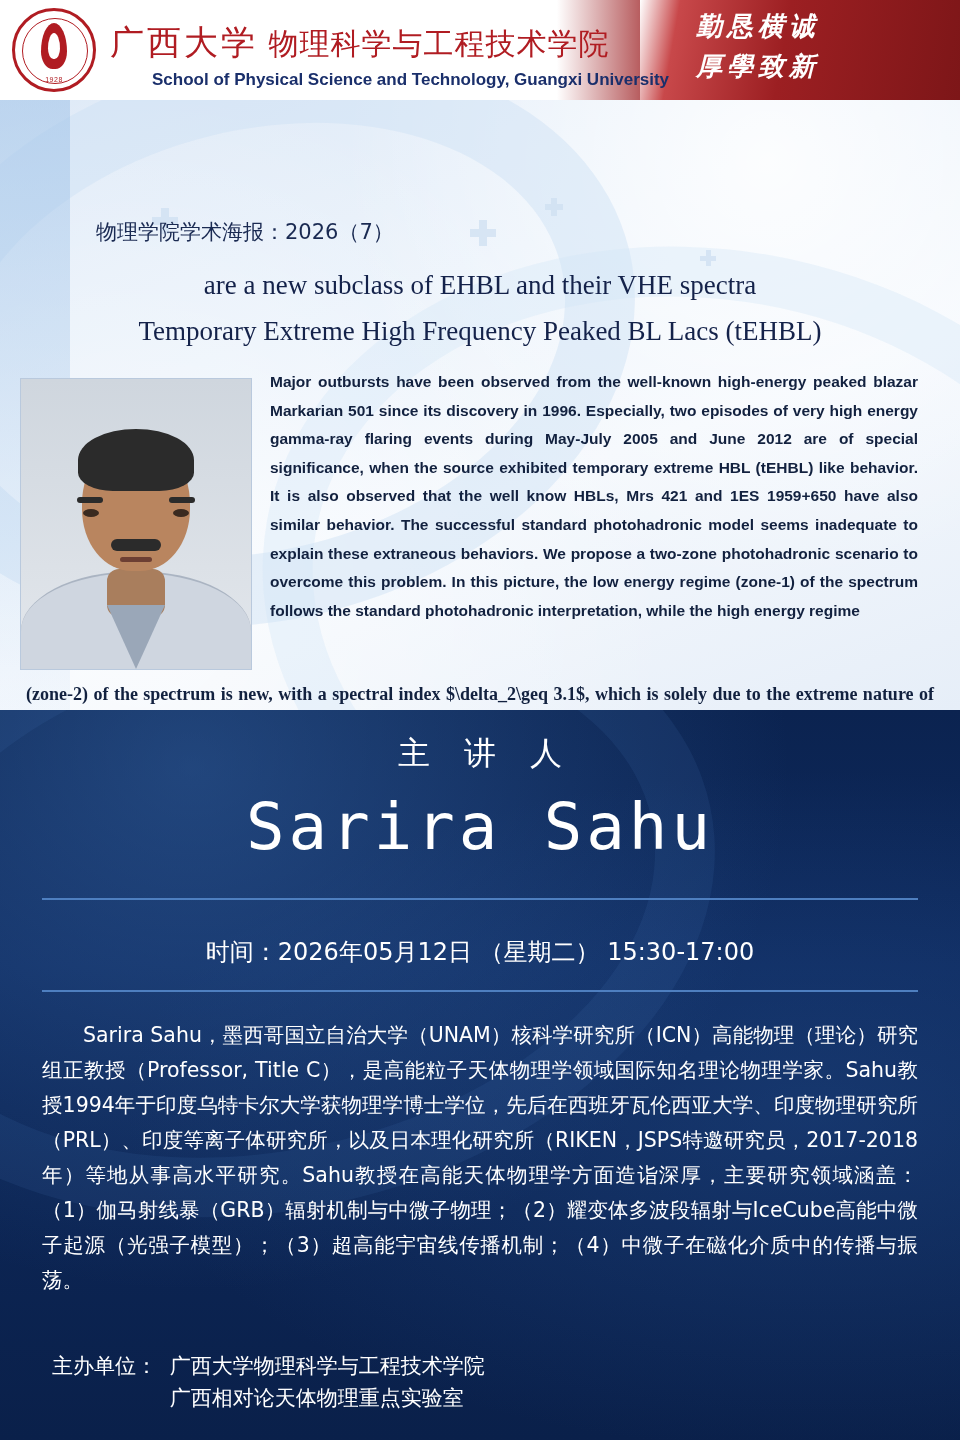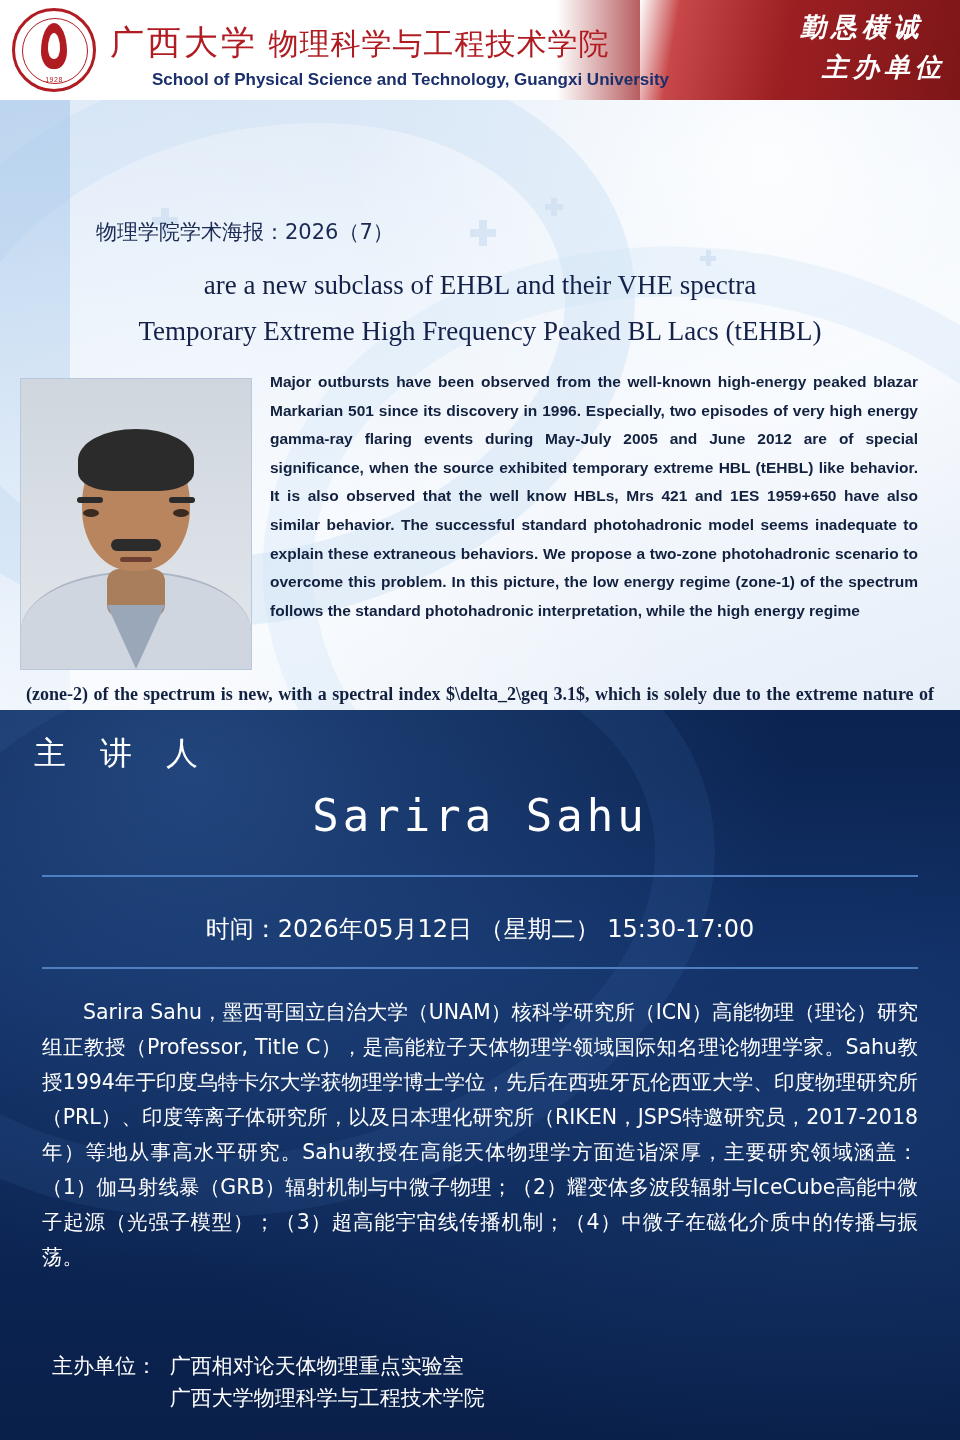--- a/index.html
+++ b/index.html
@@ -77,22 +77,22 @@
     font-size: 17px;
     font-weight: bold;
     color: #1a2f6b;
     white-space: nowrap;
     margin-left: 40px;
   }
   .motto {
     position: absolute; right: 14px; top: 8px;
     width: 250px; height: 84px;
     color: #ffffff;
-    font-family: Liberation Serif, serif;
-    text-align: right;
+    font-family: Liberation Mono, monospace;
+    text-align: left;
   }
   .motto .l1 {
     font-size: 26px; letter-spacing: 5px; font-style: italic; font-weight: bold;
     line-height: 40px;
     padding-right: 22px;
   }
   .motto .l2 {
     font-size: 26px; letter-spacing: 5px; font-style: italic; font-weight: bold;
     line-height: 40px;
     padding-right: 0;
@@ -227,32 +227,33 @@
   }
   .lower-swoosh {
     position: absolute; left: -180px; top: -120px;
     width: 900px; height: 620px; border-radius: 50%;
     border: 60px solid rgba(70,120,190,.12);
     transform: rotate(-12deg);
   }
   .speaker-label {
     position: relative;
     margin-top: 22px;
+    text-align: center;
     font-family: "DejaVu Sans", sans-serif;
     font-size: 32px;
     letter-spacing: 34px;
     text-indent: 34px;
     color: #ffffff;
   }
   .speaker-name {
     position: relative;
     margin-top: 14px;
     text-align: center;
     font-family: "DejaVu Sans Mono", monospace;
-    font-size: 44px;
+    font-size: 64px;
     letter-spacing: 4px;
     color: #ffffff;
   }
   .rule {
     position: relative;
     width: 876px; margin: 0 auto;
     height: 2px; background: #4e7fc0;
   }
   .rule.top { margin-top: 34px; }
   .rule.bot { margin-top: 16px; }
@@ -303,21 +304,21 @@
 
   <div class="header-cn">
     <span class="gx">广西大学</span>
     <span>物理科学与工程技术学院</span>
   </div>
 
   <div class="header-en">School of Physical Science and Technology, Guangxi University</div>
 
   <div class="motto">
     <div class="l1">勤恳横诚</div>
-    <div class="l2">主办单位</div>
+    <div class="l2">厚學致新</div>
   </div>
 </div>
 
 <div class="upper">
   <div class="swoosh"></div>
   <div class="swoosh2"></div>
   <div class="left-band"></div>
   <div class="deco cross" style="left:152px; top:108px;"></div>
   <div class="deco cross" style="left:470px; top:120px;"></div>
   <div class="deco cross" style="left:545px; top:98px; width:18px; height:18px; background-size:18px 6px,6px 18px;"></div>
@@ -361,17 +362,17 @@
     <div class="line">时间：2026年05月12日 （星期二） 15:30-17:00</div>
   </div>
 
   <div class="rule bot"></div>
 
   <div class="bio"><span class="indent"></span><span>Sarira Sahu，墨西哥国立自治大学（UNAM）核科学研究所（ICN）高能物理（理论）研究组正教授（Professor, Title C），是高能粒子天体物理学领域国际知名理论物理学家。Sahu教授1994年于印度乌特卡尔大学获物理学博士学位，先后在西班牙瓦伦西亚大学、印度物理研究所（PRL）、印度等离子体研究所，以及日本理化研究所（RIKEN，JSPS特邀研究员，2017-2018年）等地从事高水平研究。Sahu教授在高能天体物理学方面造诣深厚，主要研究领域涵盖：（1）伽马射线暴（GRB）辐射机制与中微子物理；（2）耀变体多波段辐射与IceCube高能中微子起源（光强子模型）；（3）超高能宇宙线传播机制；（4）中微子在磁化介质中的传播与振荡。</span></div>
 
   <div class="host">
     <span class="label">主办单位：</span>
     <span class="vals">
+      <div>广西大学物理科学与工程技术学院</div>
       <div>广西相对论天体物理重点实验室</div>
-      <div>广西大学物理科学与工程技术学院</div>
     </span>
   </div>
 </div>
 
 </body></html>

